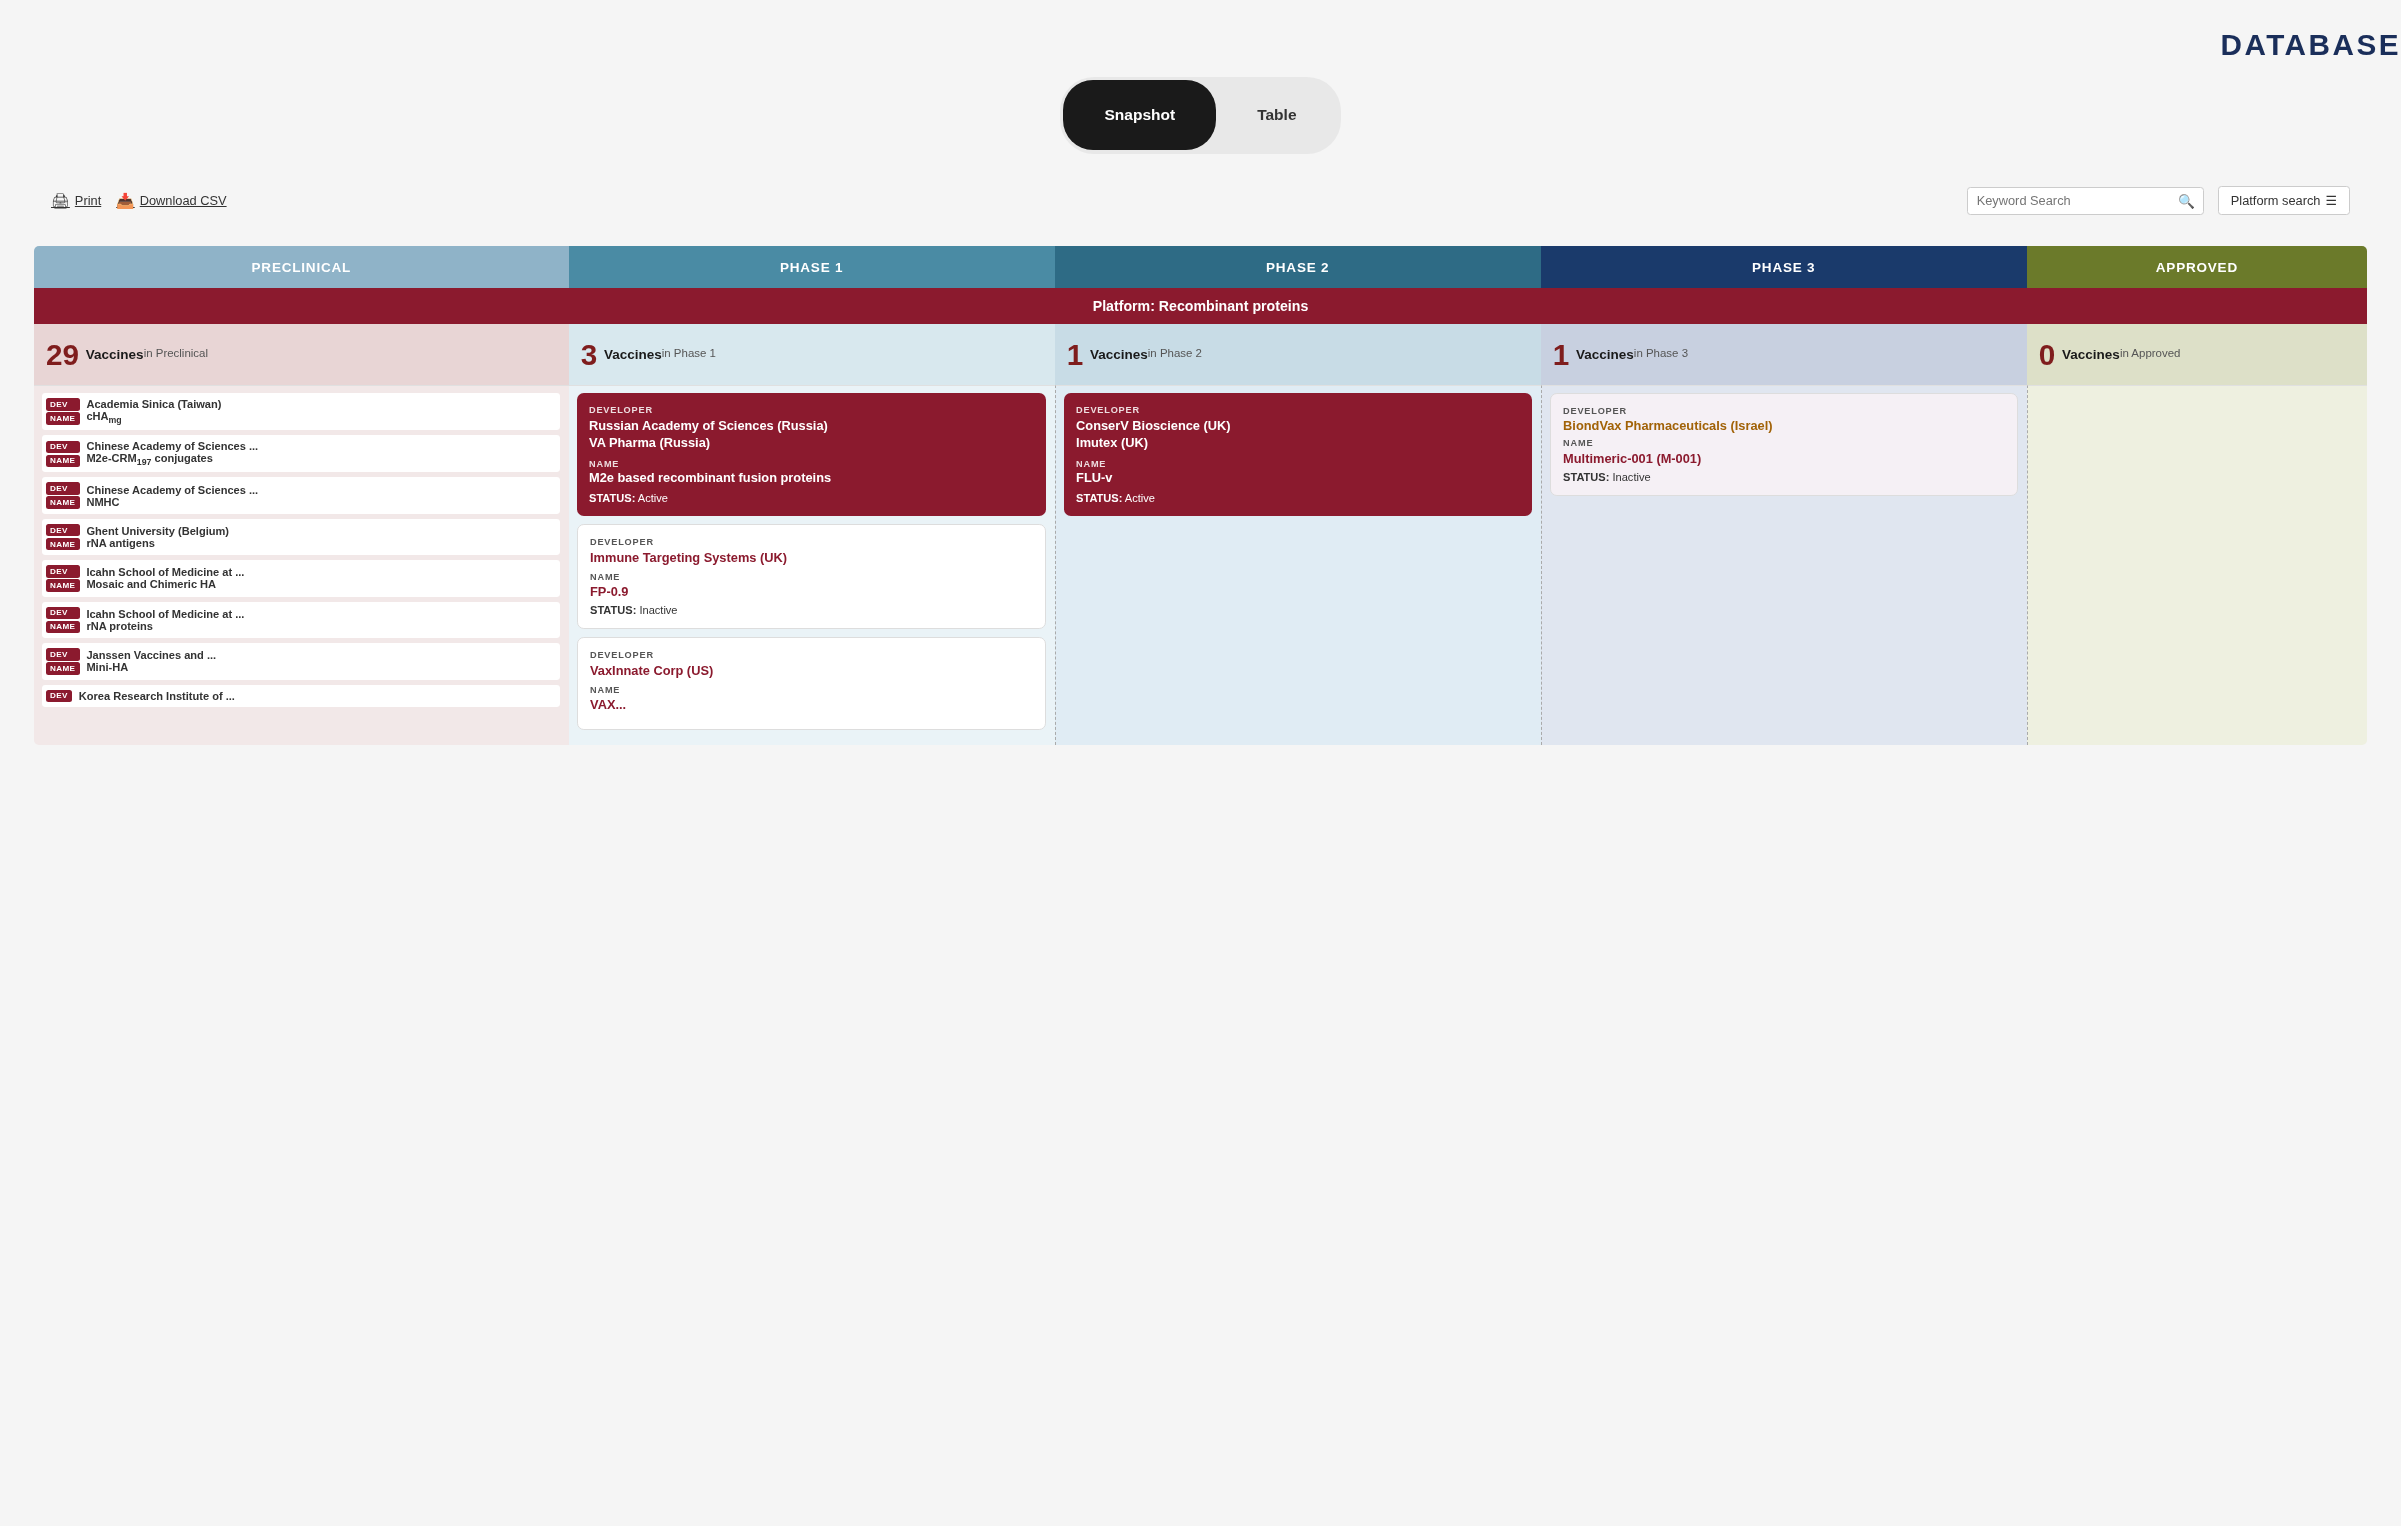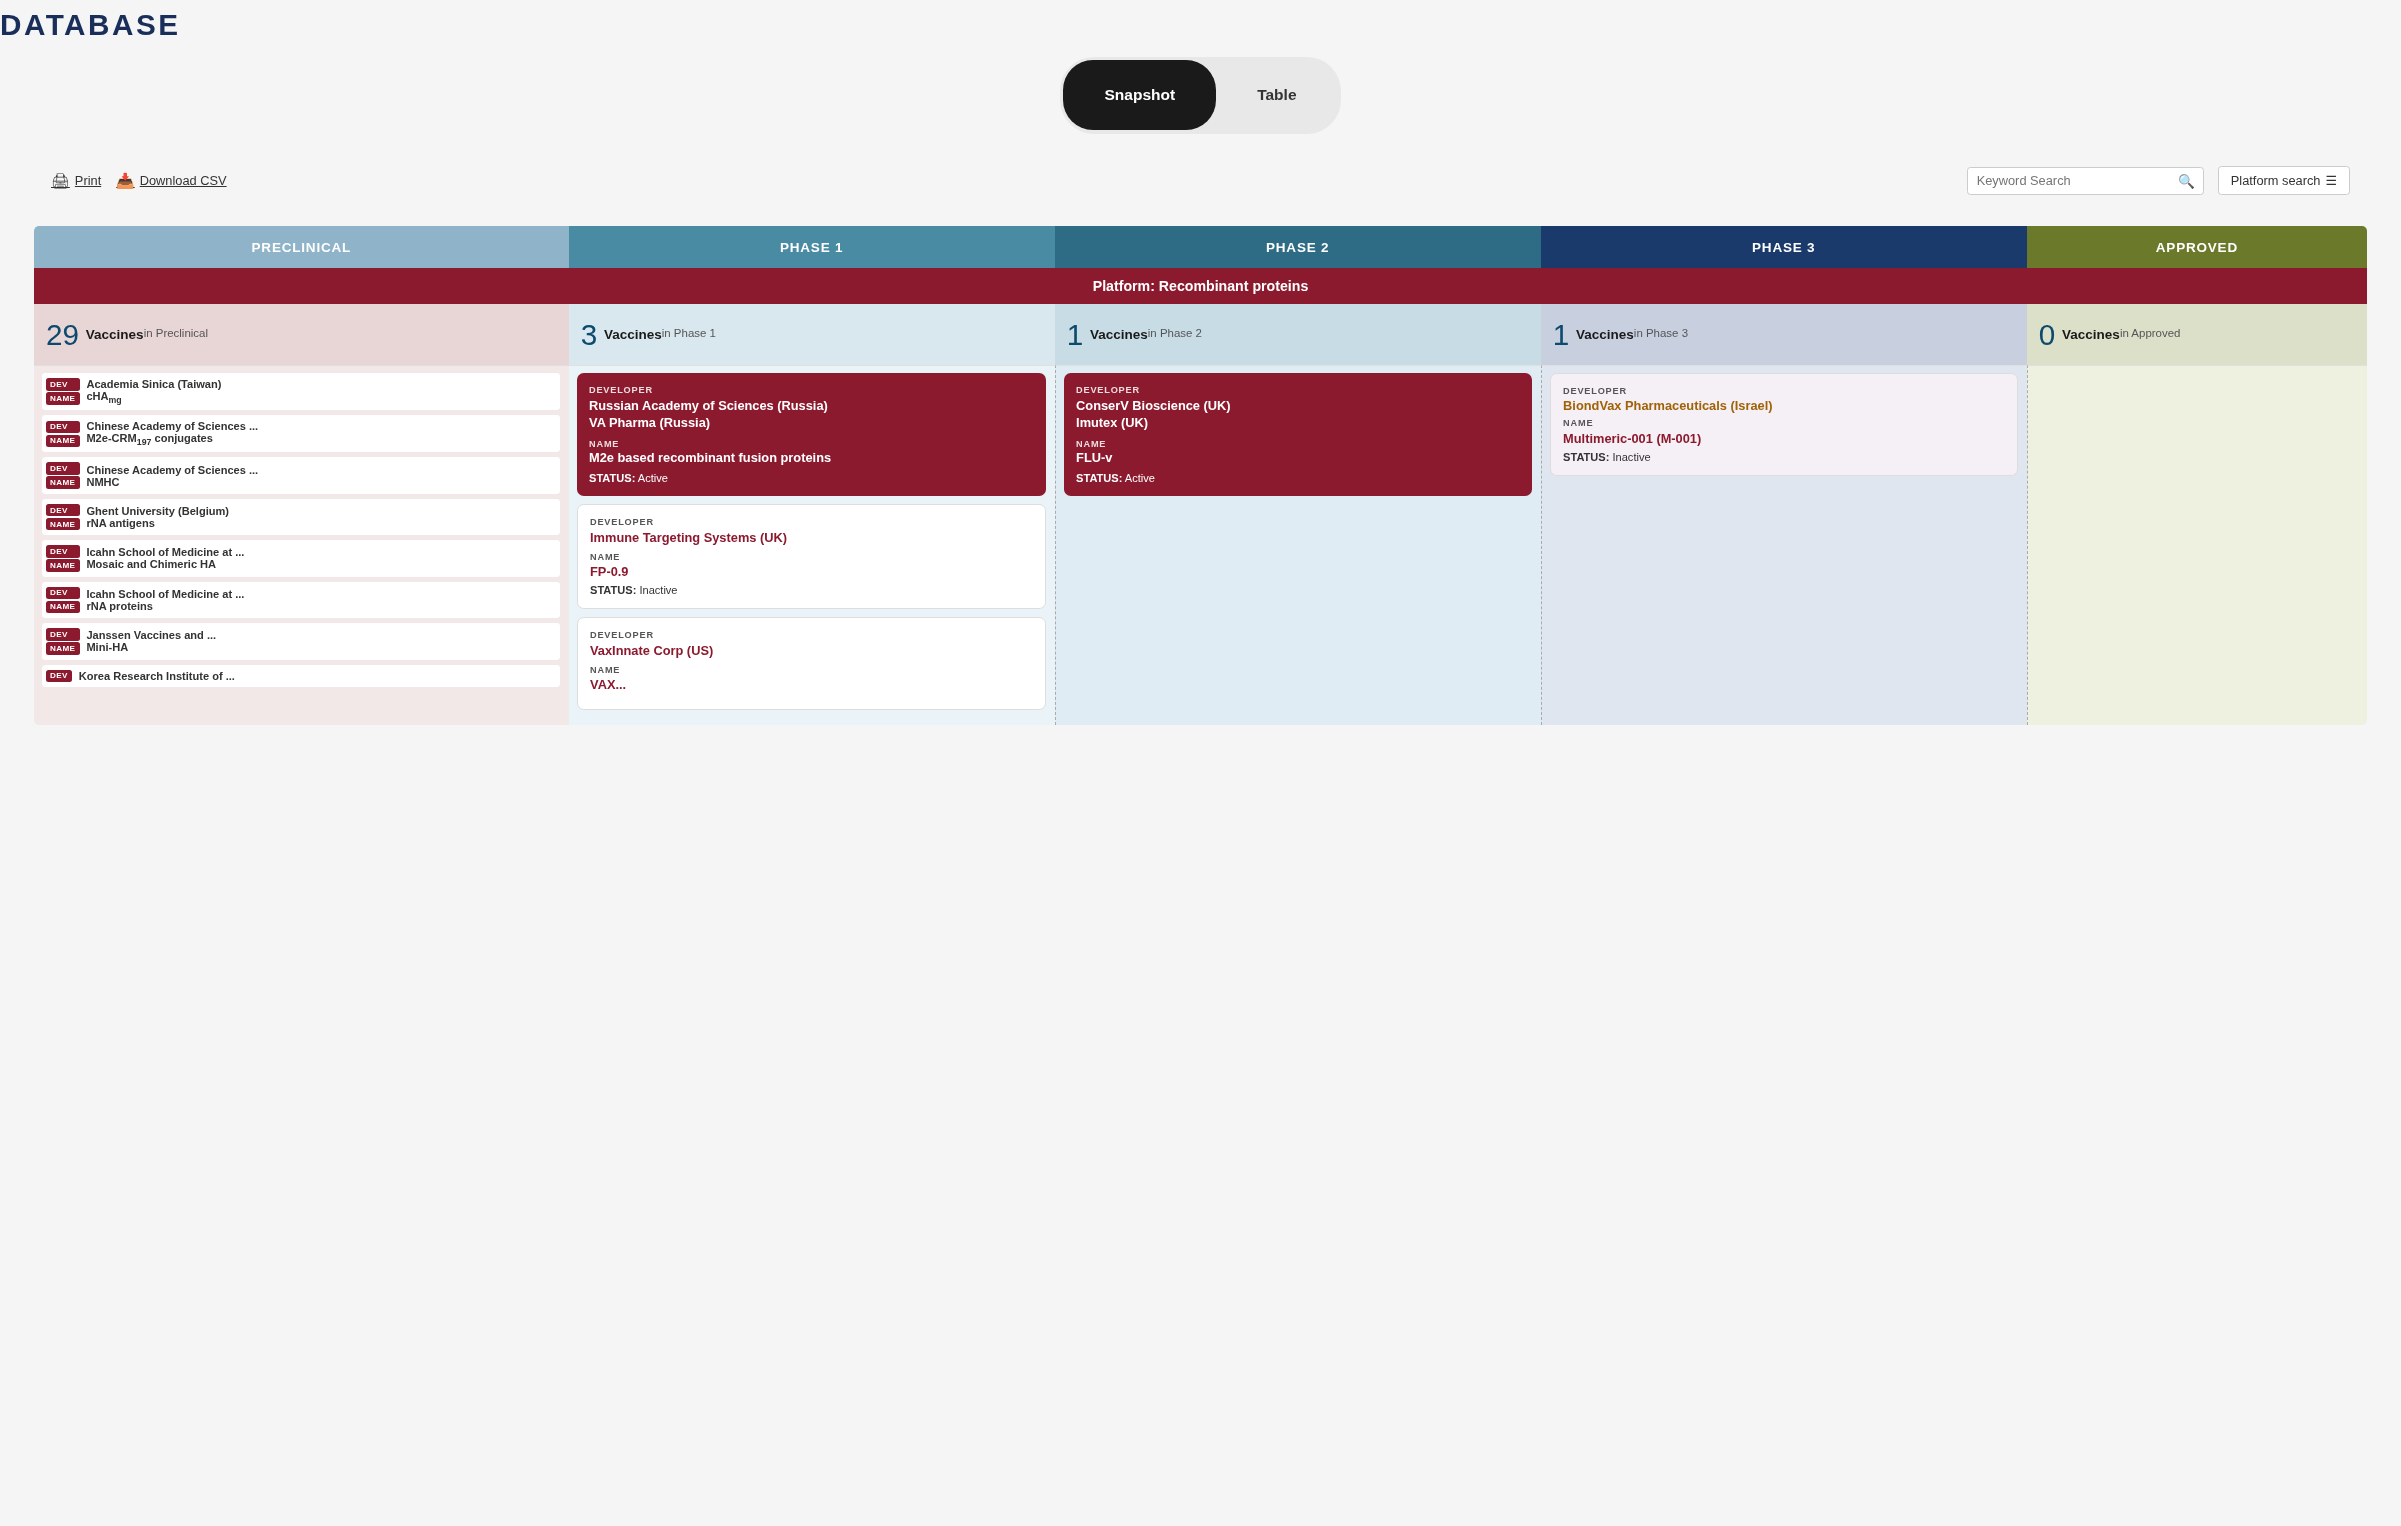--- a/index.html
+++ b/index.html
@@ -1,20 +1,20 @@
 <!DOCTYPE html>
 <html style="font-size:13.5px"><head>
   <meta charset="utf-8">
   <style>
     * { box-sizing: border-box; margin: 0; padding: 0; }
     body { font-family: Arial, sans-serif; background: #f5f5f5; color: #333; }
 
     .page-title {
-      text-align: left;
-      padding: 8px 0 15px;
+      text-align: right;
+      padding: 28px 0 15px;
       font-size: 2.2rem;
       font-weight: 900;
       color: #1a2e5a;
       letter-spacing: 2.5px;
     }
 
     .tabs-container {
       display: flex;
       justify-content: center;
       margin-bottom: 24px;
@@ -149,22 +149,22 @@
       gap: 6.8px;
     }
     .count-cell.preclinical-bg { background: #e8d5d5; }
     .count-cell.phase1-bg { background: #d8e8ee; }
     .count-cell.phase2-bg { background: #c8dce6; }
     .count-cell.phase3-bg { background: #c8d0e0; }
     .count-cell.approved-bg { background: #dde0c8; }
 
     .count-number {
       font-size: 2.2rem;
-      font-weight: 400;
-      color: #0c4a6e;
+      font-weight: 700;
+      color: #7f1d1d;
     }
     .count-label {
       display: flex;
       flex-direction: row;
     }
     .count-label-top {
       font-weight: 700;
       font-size: 1rem;
       color: #1a1a1a;
     }

